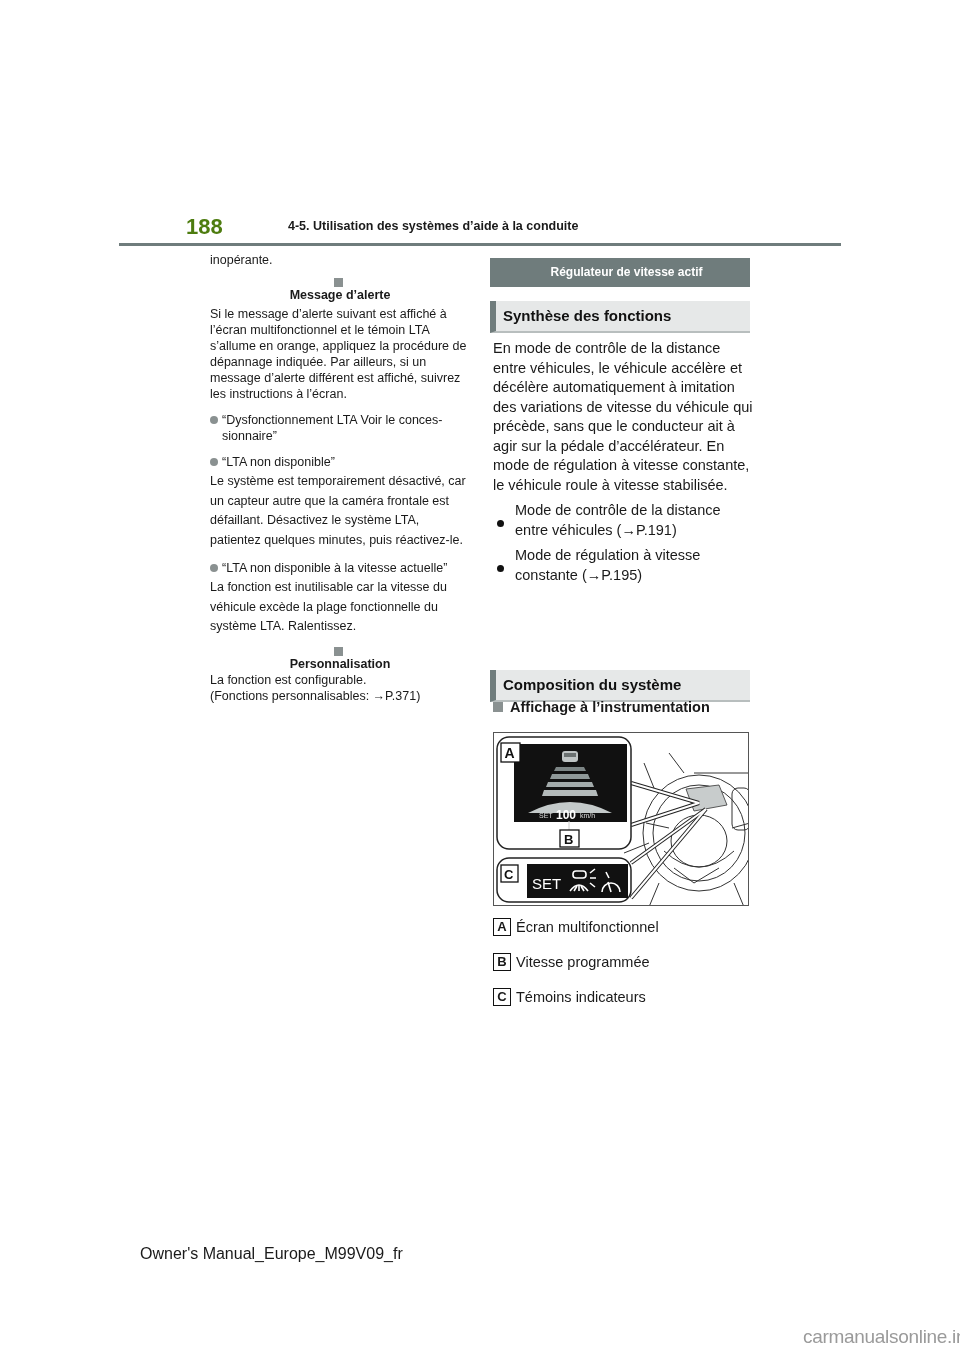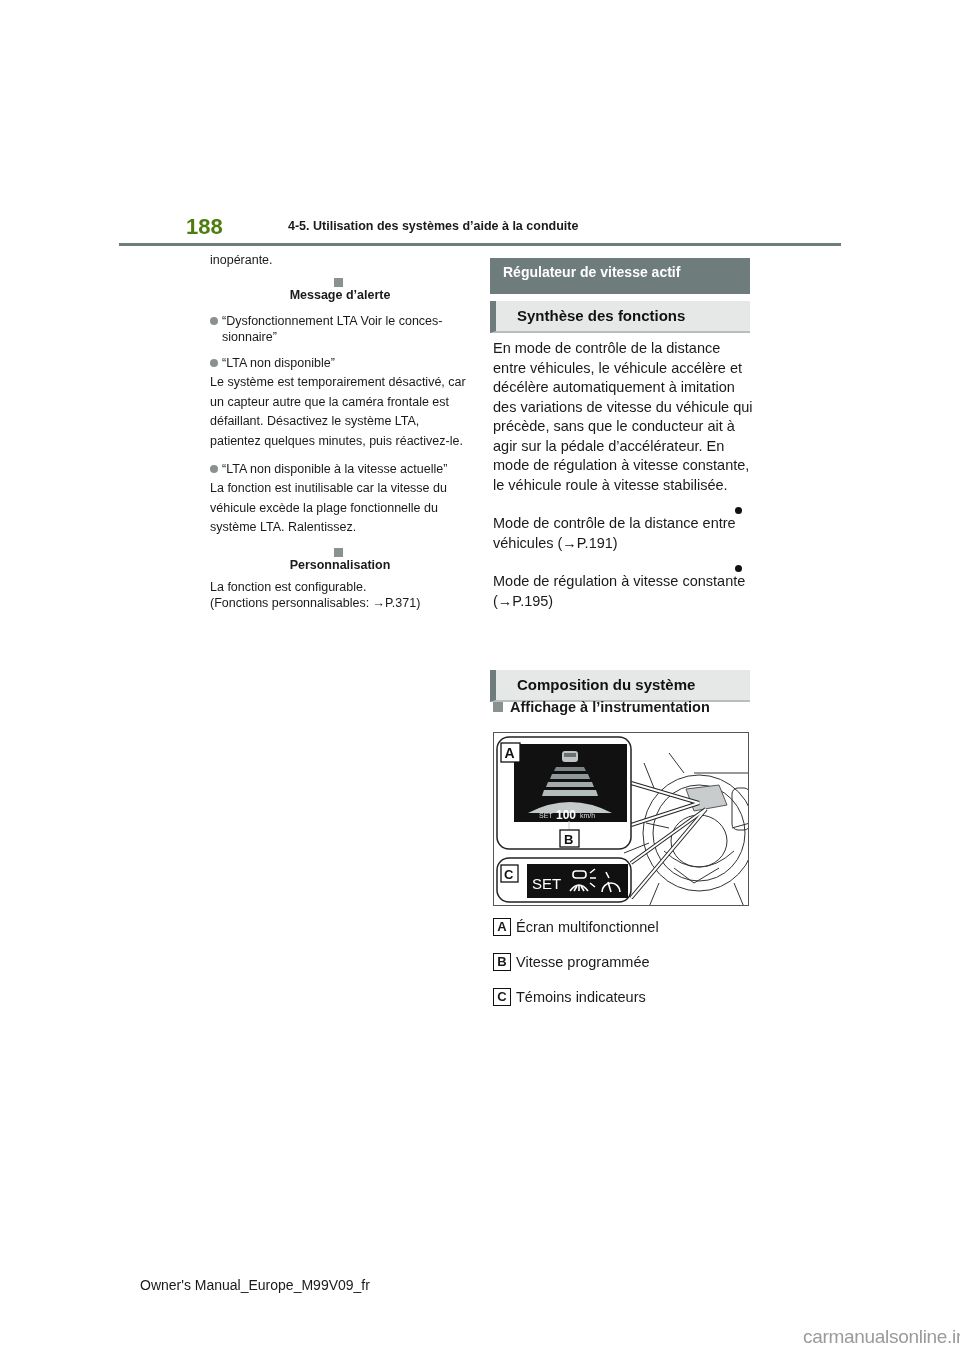--- a/index.html
+++ b/index.html
@@ -17,57 +17,58 @@
     .lcol p { margin: 0; }
     .sq-head { font-weight: bold; display: flex; align-items: center; margin-top: 10px; flex-direction: column; }
     .sq { width: 9px; height: 9px; background: #8a9191; display: inline-block; margin-right: 4px; flex: none; }
     .dot { width: 8px; height: 8px; border-radius: 50%; background: #8a9191; display: inline-block; margin-right: 4px; flex: none; }
     .bullet-q { display: flex; align-items: flex-start; margin-top: 10px; }
     .bullet-q .dot { margin-top: 4px; }
     .wide-lines { line-height: 19.5px; }
 
     
     .section-bar {
-      left: 490px; top: 258px; width: 260px; height: 36px; background: #6f7c7c;
-      color: #fff; font-weight: bold; font-size: 14px; line-height: 29px; padding-left: 13px; box-sizing: border-box;
+      left: 490px; top: 258px; width: 260px; height: 29px; background: #6f7c7c;
+      color: #fff; font-weight: bold; font-size: 12px; line-height: 29px; padding-left: 13px; box-sizing: border-box; text-align: center;
     }
     .sub-bar {
       left: 490px; width: 260px; height: 32px; background: #e6e8e8; border-left: 6px solid #6f7c7c;
       border-bottom: 2px solid #b8bebe;
-      font-weight: bold; font-size: 15px; line-height: 30px; padding-left: 21px; box-sizing: border-box; color: #111;
+      font-weight: bold; font-size: 15px; line-height: 30px; padding-left: 7px; box-sizing: border-box; color: #111;
     }
     .rtext { left: 493px; width: 260px; font-size: 14.5px; line-height: 19.5px; }
     .rtext p { margin: 0; }
-    .rbullet { display: flex; align-items: flex-end; margin-top: 6px; flex-direction: column; }
+    .rbullet { display: flex; align-items: center; margin-top: 6px; }
     .rbullet .bdot { width: 7px; height: 7px; border-radius: 50%; background: #111; margin: 6px 11px 0 4px; flex: none; }
     .rsq-head { left: 493px; top: 699px; font-size: 14.5px; font-weight: bold; display: flex; align-items: center; }
     .rsq-head .sq { width: 10px; height: 10px; margin-right: 7px; }
 
     
     .illus { left: 493px; top: 732px; width: 256px; height: 174px; border: 1px solid #555; box-sizing: border-box; background: #fff; overflow: hidden; }
     .legend { left: 493px; font-size: 14.5px; display: flex; align-items: center; }
     .lbox { width: 16px; height: 16px; border: 1.3px solid #111; font-weight: bold; font-size: 13px; line-height: 16px; text-align: center; margin-right: 5px; box-sizing: content-box; }
 
-    .footer { left: 140px; top: 1245px; font-size: 14px; color: #1a1a1a; margin-top: 32px; }
+    .footer { left: 140px; top: 1245px; font-size: 16px; color: #1a1a1a; }
     .watermark { left: 803px; top: 1326px; font-size: 19px; color: #9a9a9a; letter-spacing: -0.3px; }
   </style>
 </head>
 <body>
 
 <div class="abs page-num">188</div>
 <div class="abs chapter">4-5. Utilisation des systèmes d’aide à la conduite</div>
 <div class="abs header-rule"></div>
 
 <div class="abs lcol">
   <p>inopérante.</p>
 
   <div class="sq-head">
     <span class="sq"></span>
     <span>Message d’alerte</span>
   </div>
+  <p style="margin-top:3px">Si le message d’alerte suivant est affiché à l’écran multifonctionnel et le témoin LTA s’allume en orange, appliquez la procédure de dépannage indiquée. Par ailleurs, si un message d’alerte différent est affiché, suivrez les instructions à l’écran.</p>
 
   <div class="bullet-q">
     <span class="dot"></span>
     <span><span>“Dysfonctionnement LTA Voir le conces-</span><br><span>sionnaire”</span></span>
   </div>
 
   <div class="bullet-q">
     <span class="dot"></span>
     <span>“LTA non disponible”</span>
   </div>
@@ -76,21 +77,21 @@
   <div class="bullet-q">
     <span class="dot"></span>
     <span>“LTA non disponible à la vitesse actuelle”</span>
   </div>
   <p class="wide-lines" style="margin-top:2px">La fonction est inutilisable car la vitesse du véhicule excède la plage fonctionnelle du système LTA. Ralentissez.</p>
 
   <div class="sq-head">
     <span class="sq"></span>
     <span>Personnalisation</span>
   </div>
-  <p style="margin-top:6px">La fonction est configurable.</p>
+  <p style="margin-top:0">La fonction est configurable.</p>
   <p>(Fonctions personnalisables: →P.371)</p>
 </div>
 
 <div class="abs section-bar">Régulateur de vitesse actif</div>
 <div class="abs sub-bar" style="top:301px">Synthèse des fonctions</div>
 
 <div class="abs rtext" style="top:339px">
   <p>En mode de contrôle de la distance entre véhicules, le véhicule accélère et décélère automatiquement à imitation des variations de vitesse du véhicule qui précède, sans que le conducteur ait à agir sur la pédale d’accélérateur. En mode de régulation à vitesse constante, le véhicule roule à vitesse stabilisée.</p>
   <div class="rbullet">
     <span class="bdot"></span>

